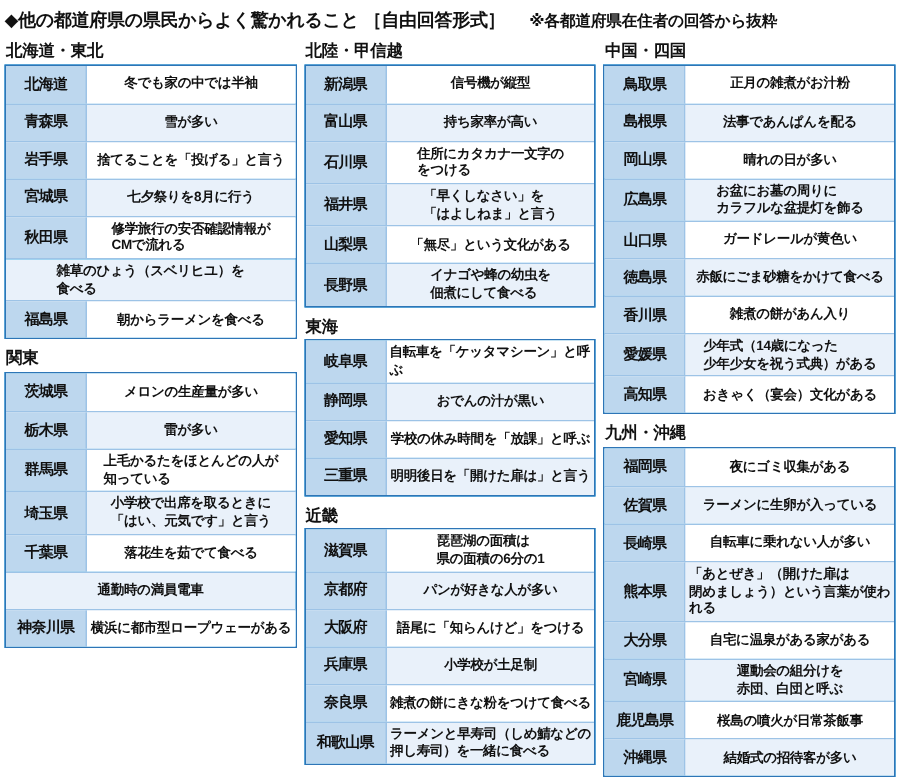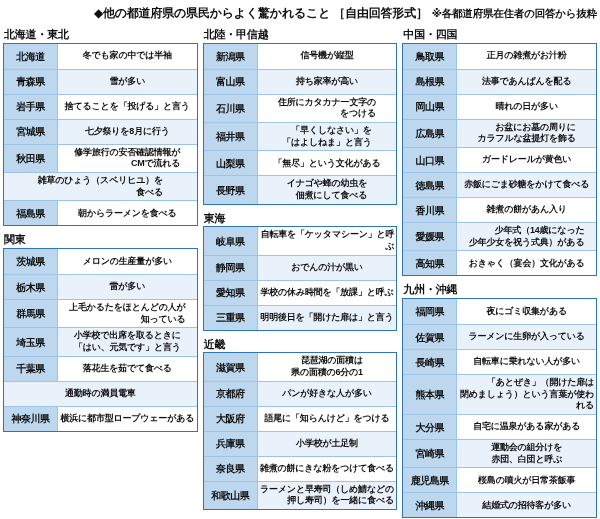--- a/index.html
+++ b/index.html
@@ -6,26 +6,25 @@
   html, body { width: 600px; height: 519px; }
   body {
     overflow: hidden;
     background: #ffffff;
     color: #111111;
     font-family: "Liberation Sans", "DejaVu Sans", sans-serif;
   }
   .titlebar {
     display: flex;
     align-items: baseline;
-    padding: 5px 3px 3px 3px;
+    padding: 5px 21px 3px 3px;
     white-space: nowrap;
-    justify-content: flex-end;
   }
   .main-title { font-size: 12px; font-weight: bold; letter-spacing: -0.2px; }
-  .note { font-size: 10.5px; font-weight: bold; margin-left: 4px; letter-spacing: -0.2px; }
+  .note { font-size: 10.5px; font-weight: bold; margin-left: 16px; letter-spacing: -0.2px; }
   .cols {
     display: flex;
     align-items: flex-start;
     gap: 5px;
     padding: 0 3px;
   }
   .col { flex: 1 1 0; min-width: 0; }
   .section { margin-bottom: 4px; }
   .section-header {
     font-size: 11px;
@@ -59,21 +58,21 @@
     letter-spacing: -0.5px;
     line-height: 1.1;
     padding: 2px 1px;
   }
   .ans {
     flex: 1 1 auto;
     min-width: 0;
     display: flex;
     align-items: center;
     justify-content: center;
-    text-align: right;
+    text-align: left;
     font-size: 9px;
     font-weight: bold;
     letter-spacing: -0.2px;
     line-height: 1.3;
     padding: 2px 2px;
     white-space: pre-line;
     background: #ffffff;
   }
   .row.tint .ans { background: #e9f1fa; }
 </style>

